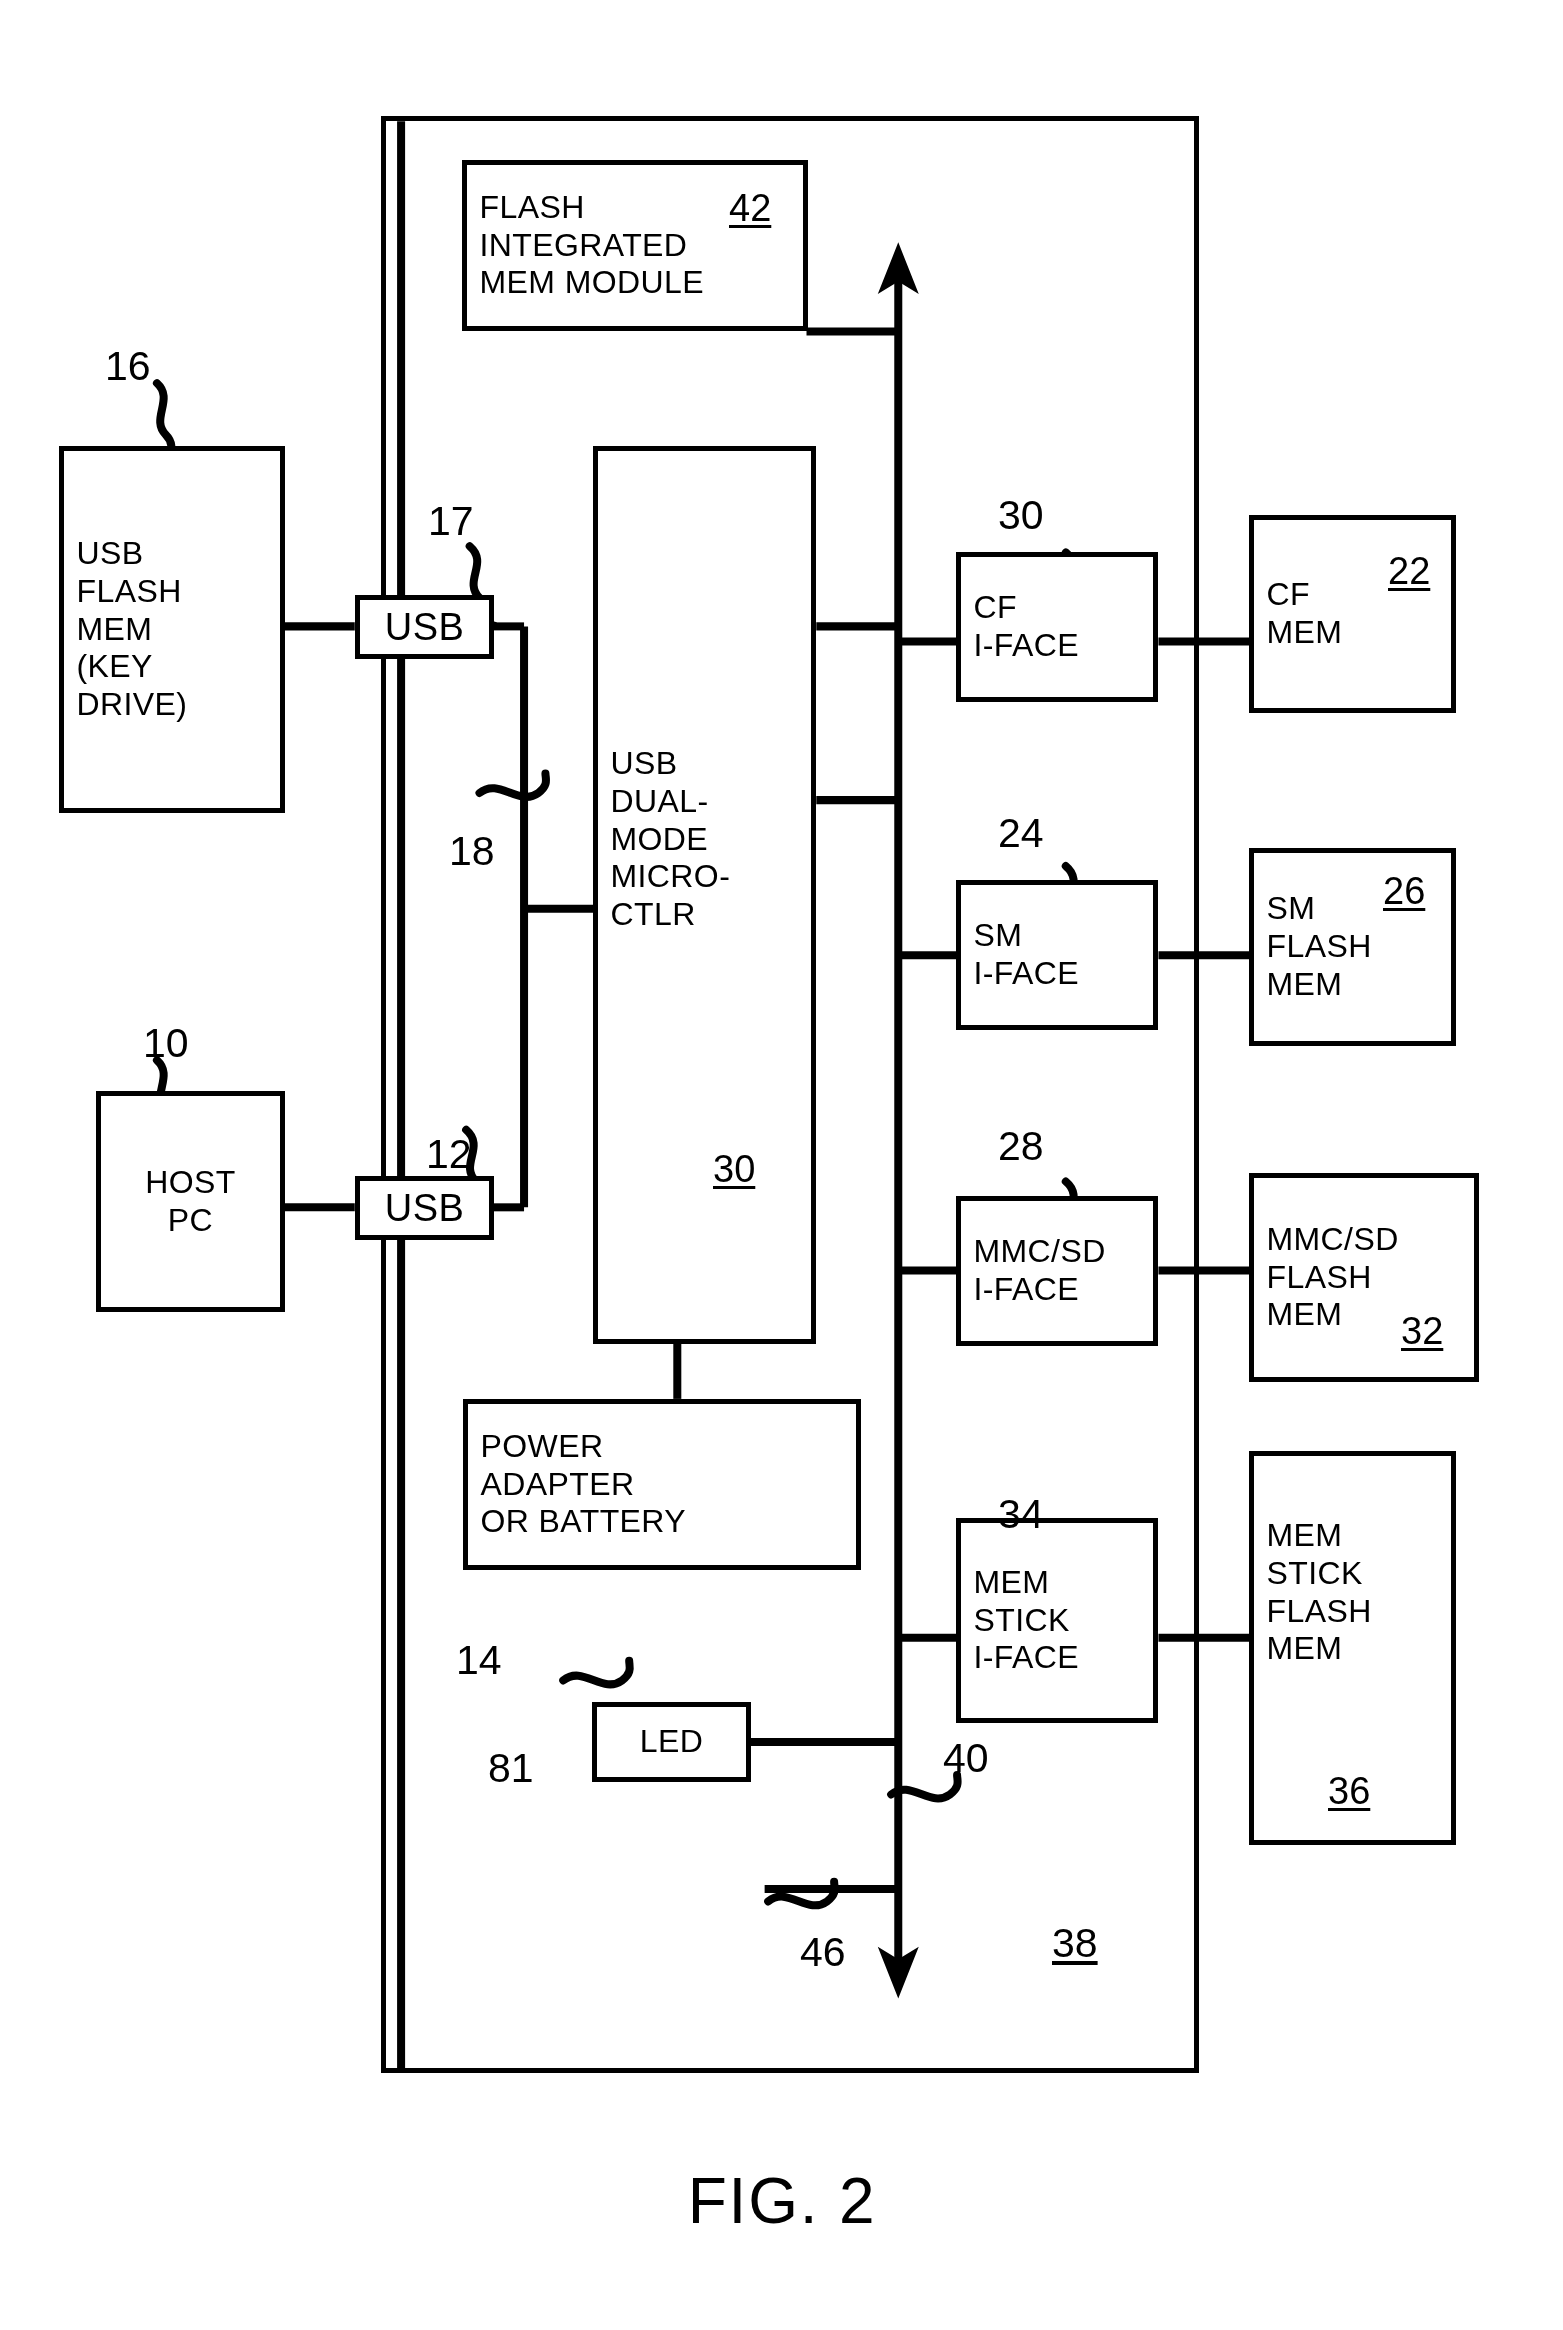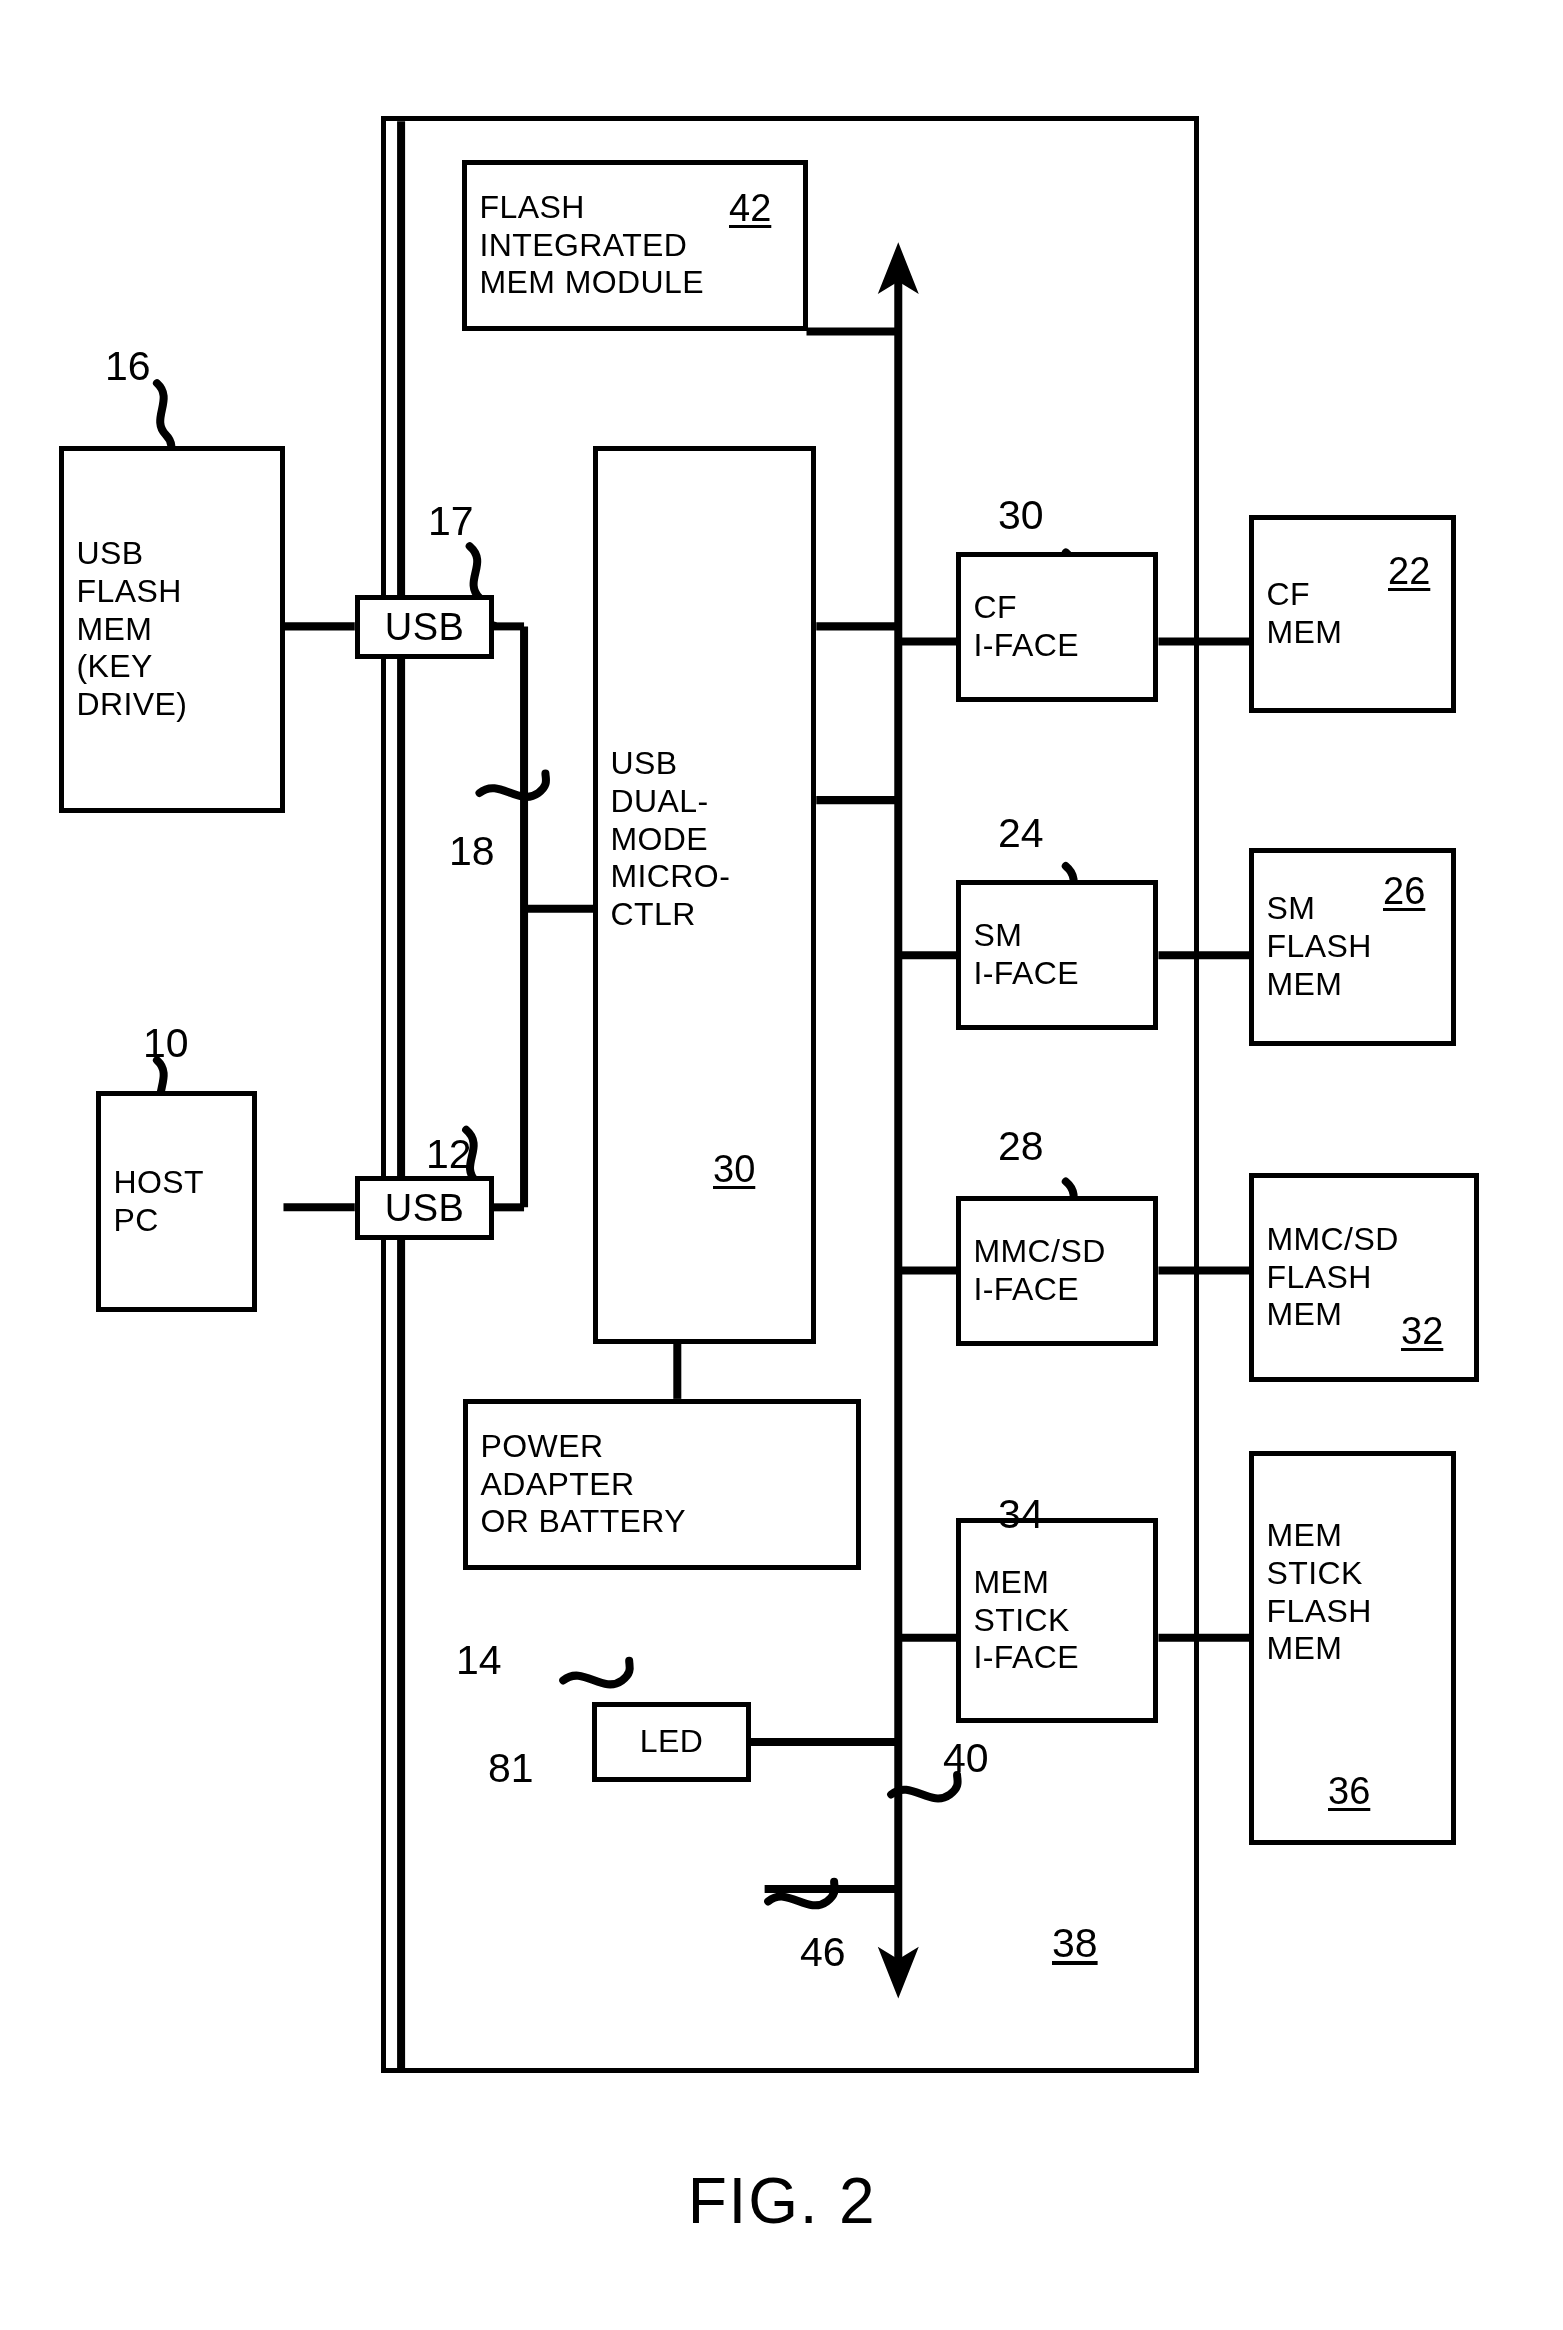--- a/index.html
+++ b/index.html
@@ -170,21 +170,21 @@
 FLASH
 MEM
 (KEY
 DRIVE)</div>
   </div>
 
   <div class="box usb-small center-text" style="left:355px; top:595px; width:139px; height:64px;">
     <div class="lines">USB</div>
   </div>
 
-  <div class="box" style="left:96px; top:1091px; width:161px; height:221px;">
+  <div class="box" style="left:96px; top:1091px; width:189px; height:221px;text-align:center;">
     <div class="lines">HOST
 PC</div>
   </div>
 
   <div class="box usb-small center-text" style="left:355px; top:1176px; width:139px; height:64px;">
     <div class="lines">USB</div>
   </div>
 
   <div class="box" style="left:593px; top:446px; width:223px; height:898px; justify-content:flex-start; padding-top:294px;">
     <div class="lines">USB

